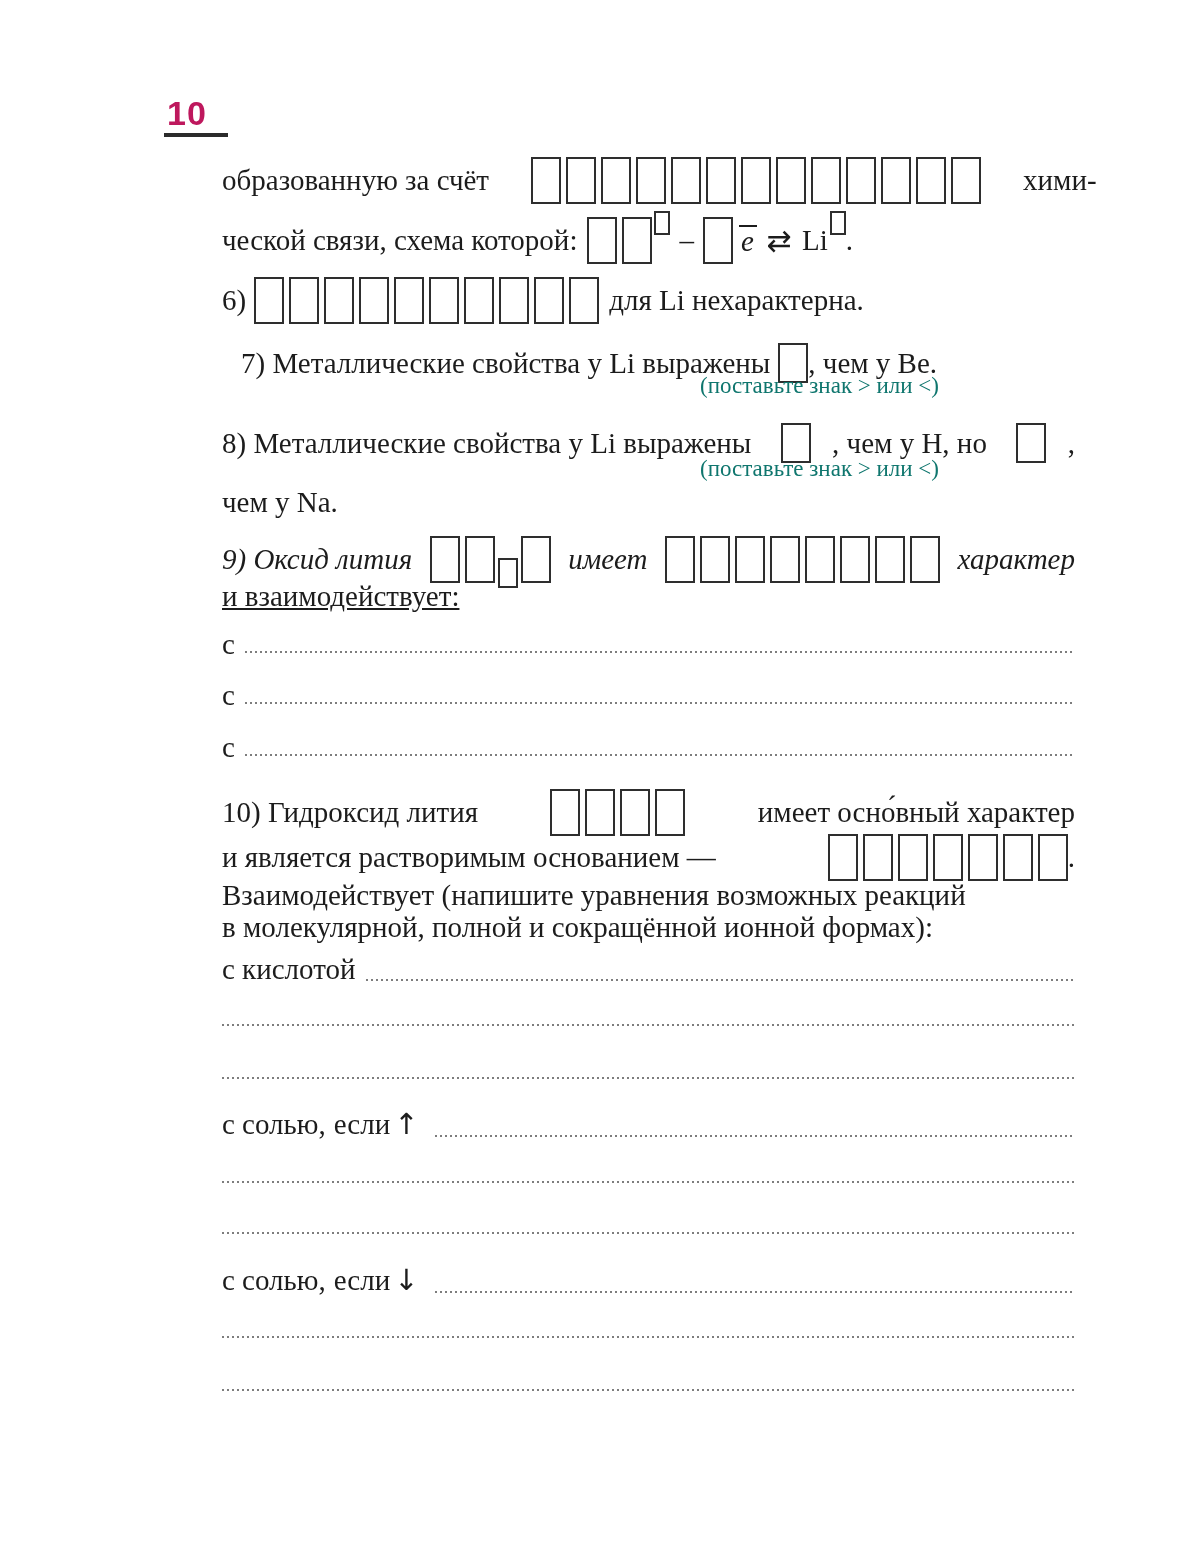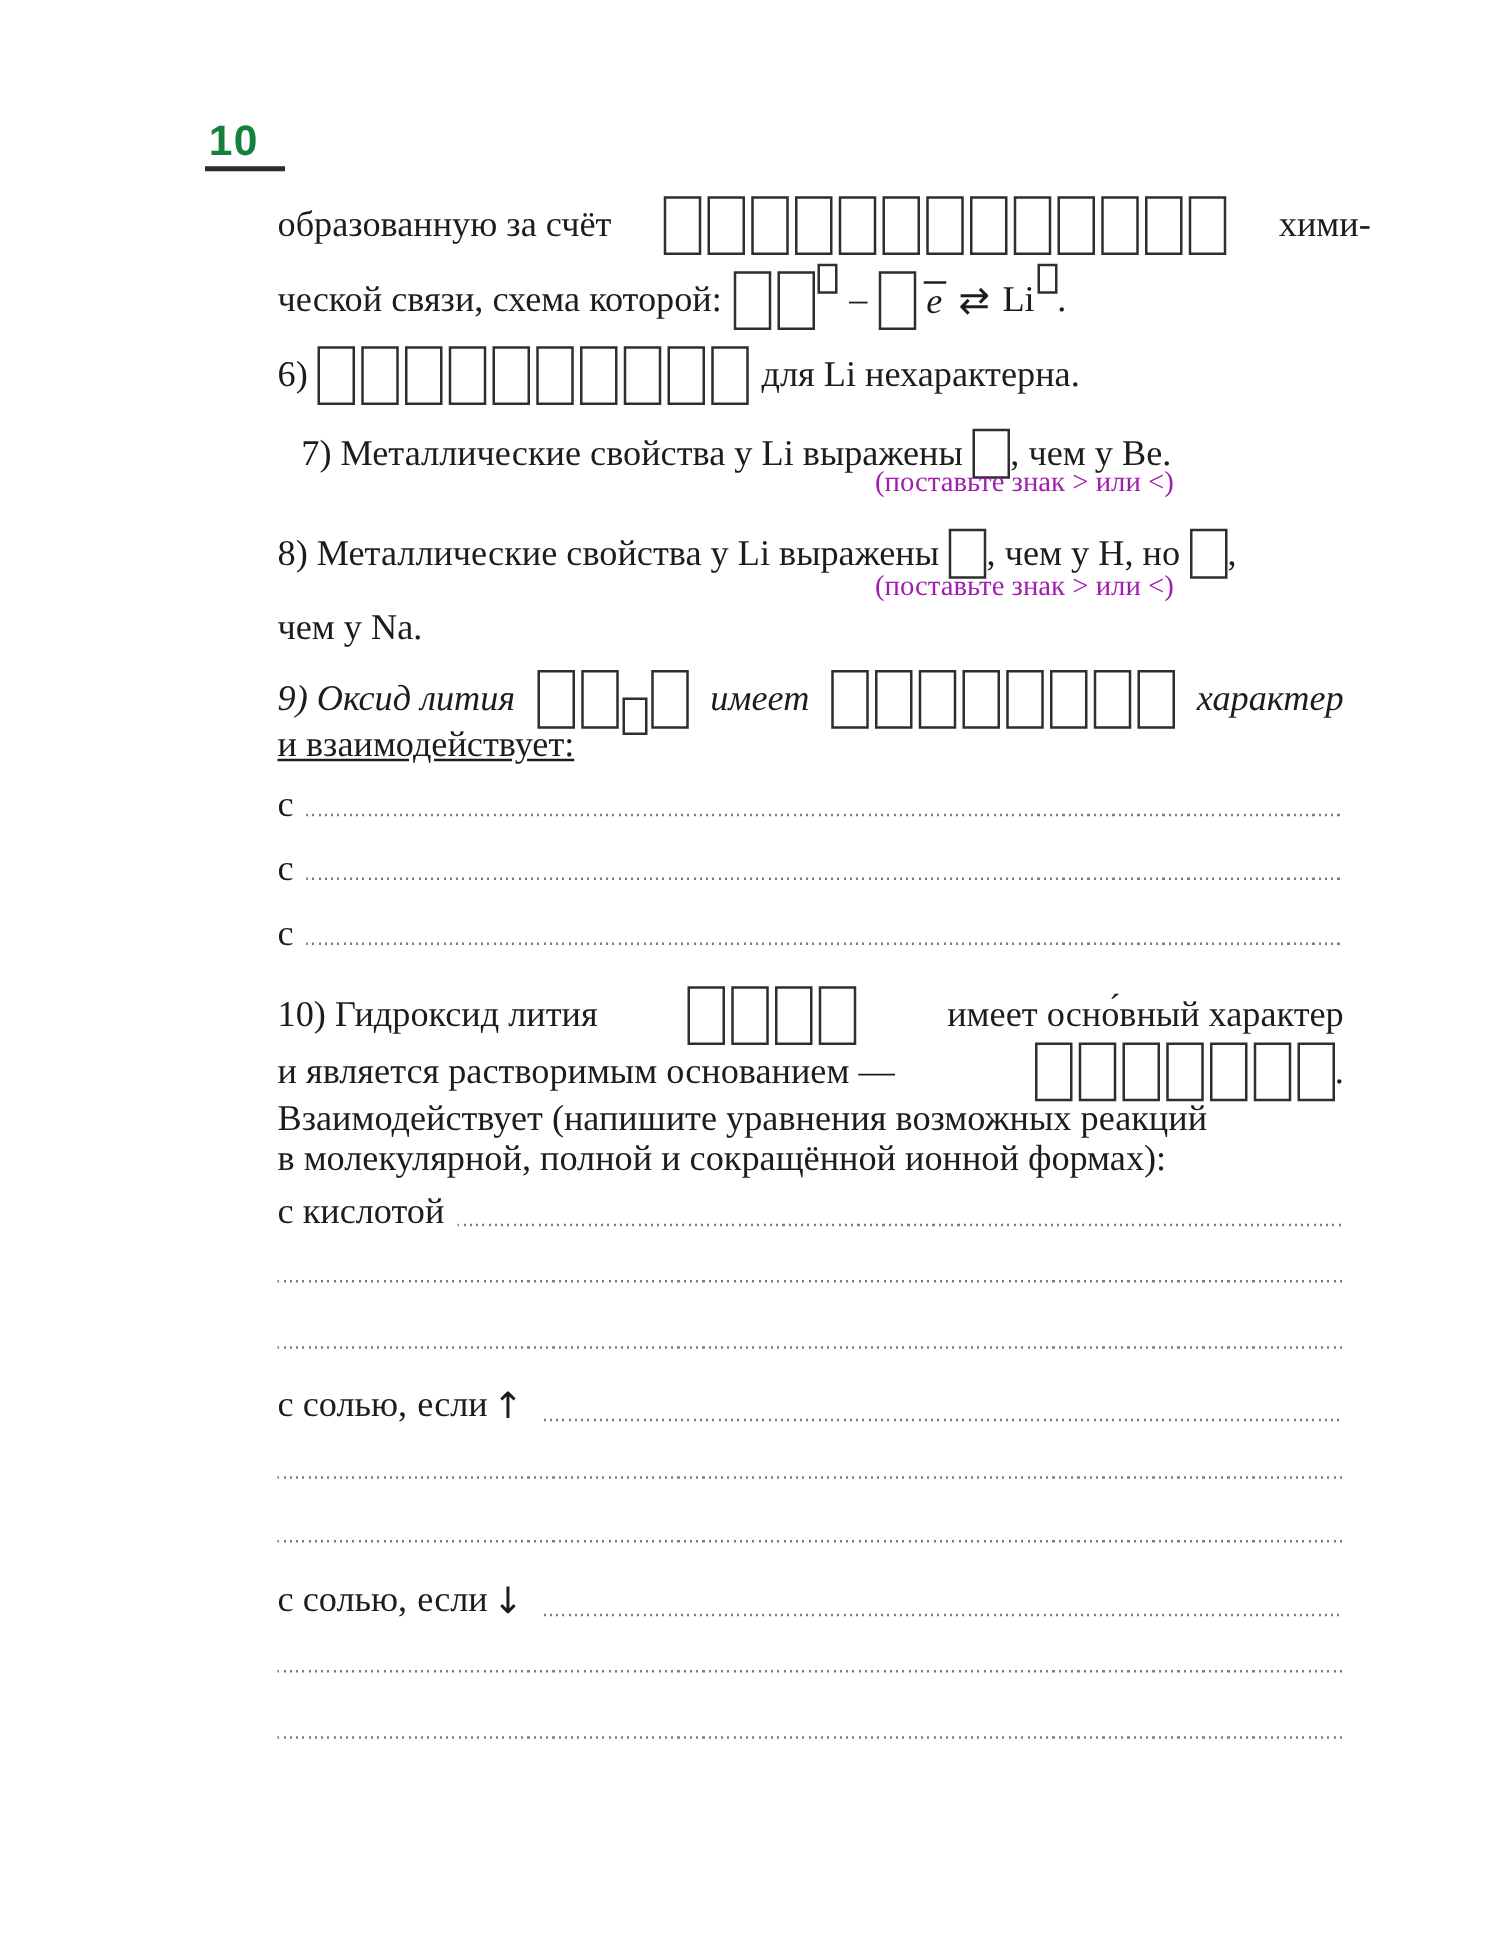--- a/index.html
+++ b/index.html
@@ -3,21 +3,21 @@
 <meta charset="utf-8">
 <style>
   html,body{margin:0;padding:0;background:#ffffff;}
   .page{
     position:relative;width:1200px;height:1549px;background:#ffffff;
     font-family:"Liberation Serif", serif;color:#1c1c1c;overflow:hidden;
   }
   .pgnum{
     position:absolute;left:167px;top:94px;
     font-family:"Liberation Sans", sans-serif;font-weight:bold;
-    font-size:34px;color:#15803d;letter-spacing:1px;
+    font-size:34px;color:#be185d;letter-spacing:1px;
   }
   .pgrule{position:absolute;left:164px;top:133px;width:64px;height:4px;background:#2b2b2b;}
   .row{
     position:absolute;left:222px;width:853px;display:flex;align-items:center;
     font-size:29px;white-space:nowrap;
   }
   .row.just{justify-content:space-between;}
   .boxgroup{display:inline-flex;align-items:center;gap:5px;}
   .box{
     width:30px;height:47px;border:2px solid #2e2e2e;background:#fff;
@@ -32,21 +32,21 @@
     width:20px;height:30px;border:2px solid #2e2e2e;background:#fff;
     display:inline-block;box-sizing:border-box;position:relative;top:14px;margin:0 3px;flex:0 0 auto;
   }
   .formula{display:inline-flex;align-items:center;}
   .ebar{
     font-style:italic;display:inline-block;border-top:2px solid #1c1c1c;
     padding:0 3px 0 2px;margin-left:6px;line-height:1.0;
   }
   .equilib{font-family:"DejaVu Sans", sans-serif;font-size:30px;margin:0 10px;}
   .arrow{font-family:"DejaVu Sans", sans-serif;font-size:29px;margin:0 6px 0 4px;}
-  .hint{position:absolute;font-size:23px;color:#a21caf;}
+  .hint{position:absolute;font-size:23px;color:#0f766e;}
   .mr8{margin-right:8px;} .mr10{margin-right:10px;} .ml10{margin-left:10px;}
   .bold{font-weight:normal;}
   .dots{
     flex:1 1 auto;height:2px;align-self:flex-end;margin:0 0 7px 10px;
     background:repeating-linear-gradient(to right,#7d7d7d 0 1.6px,transparent 1.6px 5px);
   }
   .dotline{
     position:absolute;left:222px;width:853px;height:2px;
     background:repeating-linear-gradient(to right,#7d7d7d 0 1.6px,transparent 1.6px 5px);
   }
@@ -114,21 +114,21 @@
     <span class="ml10">для Li нехарактерна.</span>
   </div>
 
   <div class="row" style="top:340px;height:46px;margin-left:19px;">
     <span class="mr8">7) Металлические свойства у Li выражены</span>
     <span class="box b40"></span>
     <span>, чем у Be.</span>
   </div>
   <div class="hint" style="left:700px;top:373px;">(поставьте знак &gt; или &lt;)</div>
 
-  <div class="row" style="top:420px;height:46px;">
+  <div class="row" style="top:420px;height:46px;justify-content:space-between;">
     <span class="mr8">8) Металлические свойства у Li выражены</span>
     <span class="box b40"></span>
     <span class="mr8">, чем у H, но</span>
     <span class="box b40"></span>
     <span>,</span>
   </div>
   <div class="hint" style="left:700px;top:456px;">(поставьте знак &gt; или &lt;)</div>
   <div class="row" style="top:484px;height:36px;">
     <span>чем у Na.</span>
   </div>

